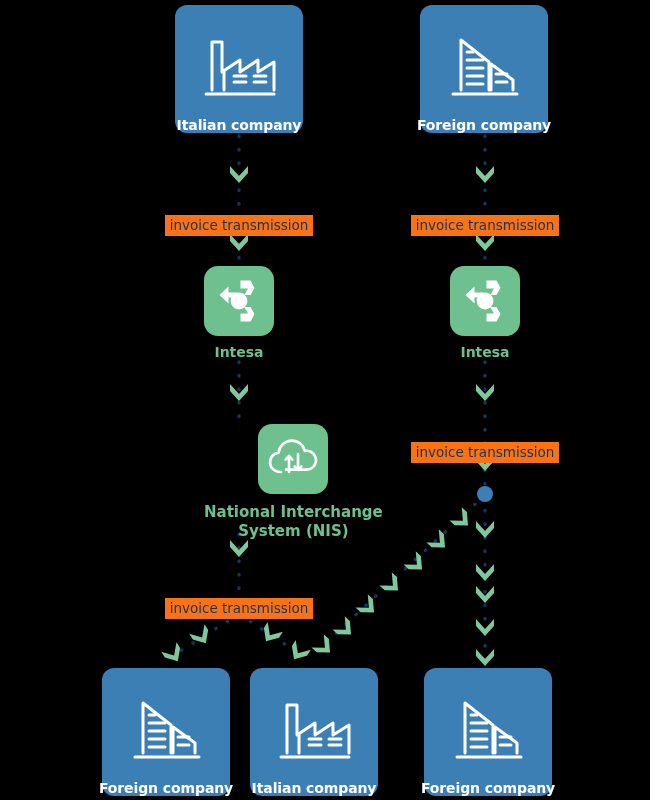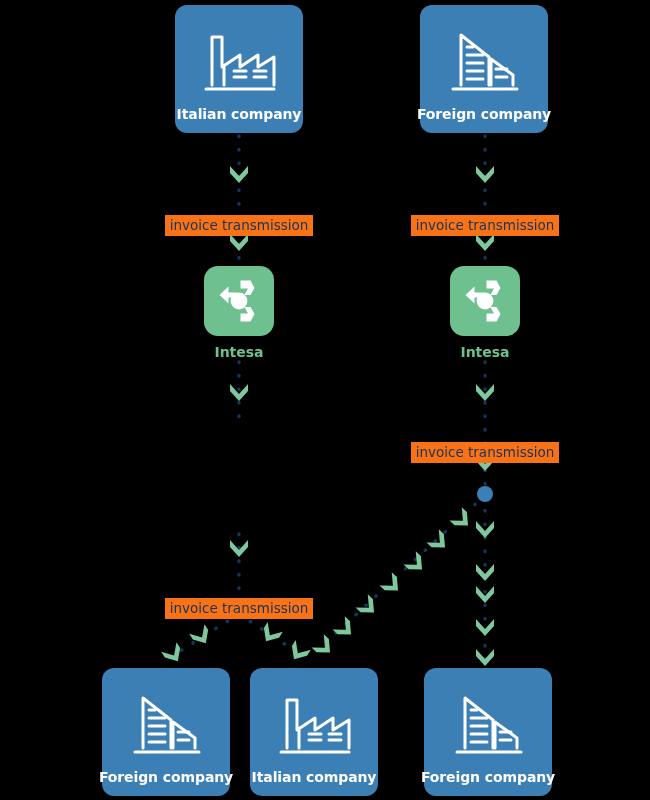--- a/index.html
+++ b/index.html
@@ -38,21 +38,21 @@
     display: flex;
     align-items: center;
     justify-content: center;
     width: 100%;
   }
   .node-company .card-label {
     color: #ffffff;
     font-size: 14px;
     font-weight: bold;
     letter-spacing: -0.1px;
-    padding-bottom: 11px;
+    padding-bottom: 0;
     white-space: nowrap;
   }
 
   
   .node-service {
     position: absolute;
     display: flex;
     flex-direction: column;
     align-items: center;
   }
@@ -200,20 +200,34 @@
       <svg width="54" height="54" viewBox="0 0 54 54" fill="#ffffff">
         <circle cx="27" cy="27" r="8.4"></circle>
         <path d="M28.5 6.5 L38.5 6.5 L42.5 14 L38.5 21 L32.3 21 L36 14.4 L28.5 14.4 Z"></path>
         <path d="M16.5 18.6 L16.5 12.4 L7.5 21 L16.5 29.6 L16.5 23.4 L25 23.4 L25 18.6 Z"></path>
         <path d="M28.5 47.5 L38.5 47.5 L42.5 40 L38.5 33 L32.3 33 L36 39.6 L28.5 39.6 Z"></path>
       </svg>
     </div>
     <div class="svc-label">Intesa</div>
   </div>
 
+  <div class="node-service nis" id="n-nis" style="left: 204px; top: 424px;">
+    <div class="tile" style="width: 70px; height: 70px;">
+      <svg width="54" height="50" viewBox="0 0 54 50" fill="none" stroke="#ffffff" stroke-width="2.6" stroke-linecap="round" stroke-linejoin="round">
+        <path d="M15 38 C8.4 38 4 33.6 4 28.2 C4 23.2 7.8 19.2 12.6 18.6
+                 C13.4 11.8 19 6.6 25.9 6.6 C32.2 6.6 37.5 11 38.9 16.9
+                 C39.5 16.8 40 16.8 40.6 16.8 C45.8 16.8 50 21 50 26.2
+                 C50 31.4 45.8 35.6 40.6 35.6 L20 35.6"></path>
+        <path d="M23 38 V22 M23 22 L19.6 25.6 M23 22 L26.4 25.6"></path>
+        <path d="M32 20 V36 M32 36 L28.6 32.4 M32 36 L35.4 32.4"></path>
+      </svg>
+    </div>
+    <div class="svc-label">National Interchange
+System (NIS)</div>
+  </div>
 
   <div class="node-company" id="n-bot-foreign-left" style="left: 102px; top: 668px; width: 128px; height: 128px;">
     <div class="icon-wrap">
       <svg width="78" height="72" viewBox="0 0 78 72" fill="none" stroke="#ffffff" stroke-width="3" stroke-linejoin="round" stroke-linecap="round">
         <path d="M16 58 V8 L44 30 V58"></path>
         <path d="M46 58 V32 L68 48 V58"></path>
         <path d="M22 20 H28 M22 28 H38 M22 36 H38 M22 44 H38 M22 52 H38"></path>
         <path d="M51 42 H62 M51 50 H62"></path>
         <path d="M8 62 H72"></path>
       </svg>

